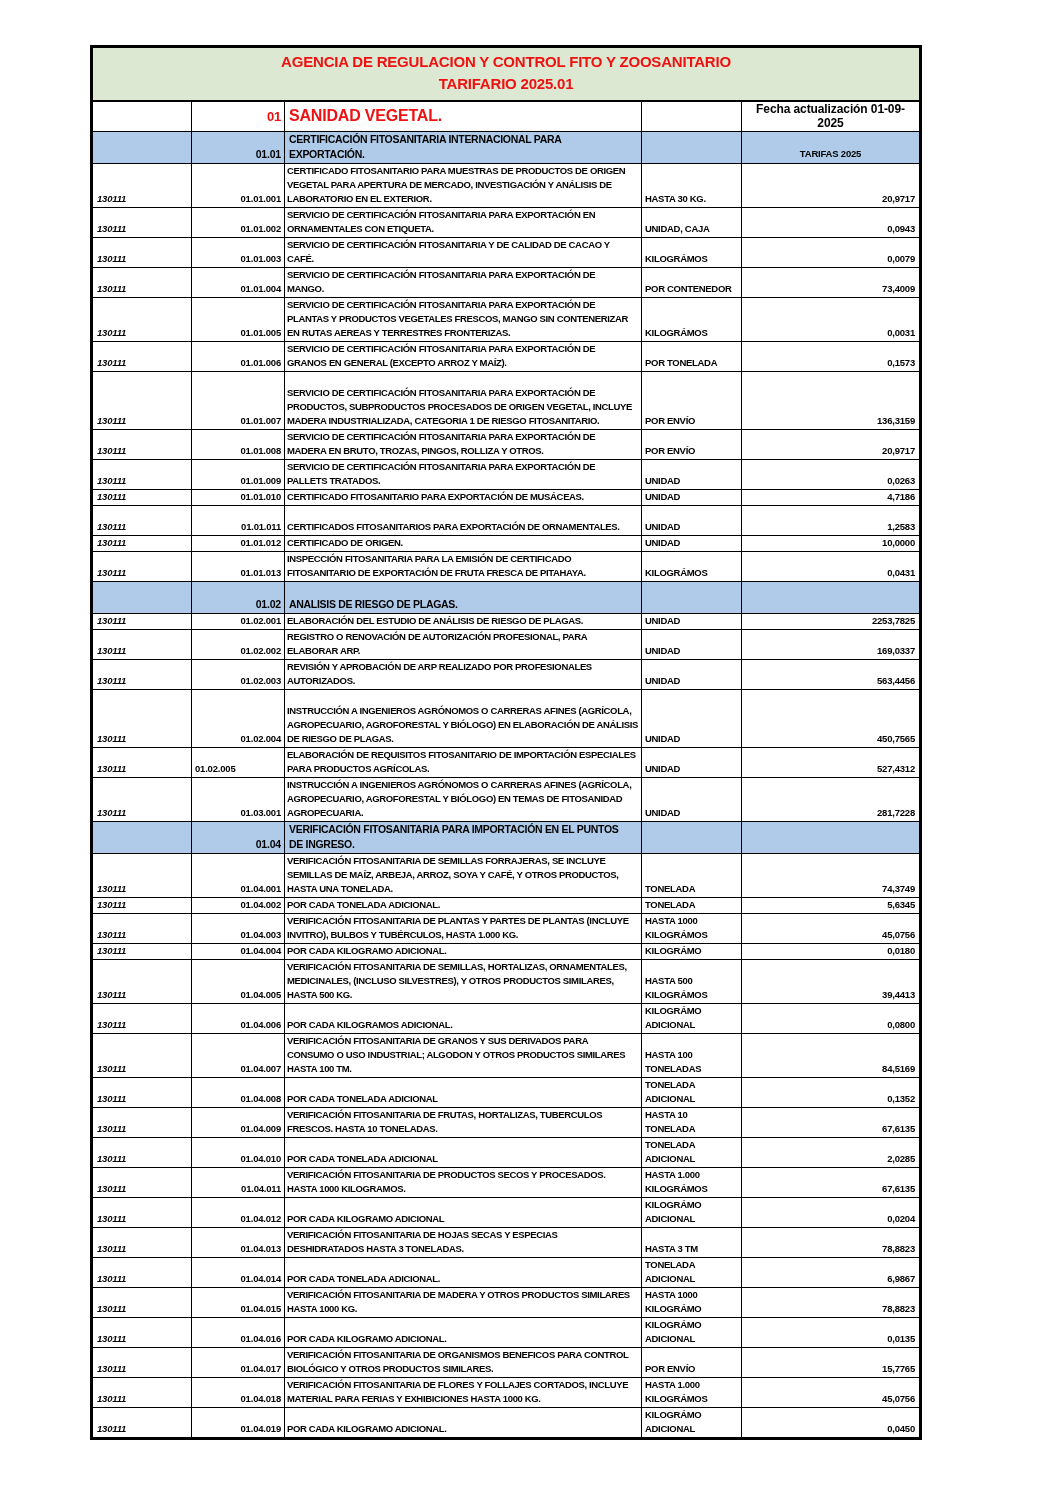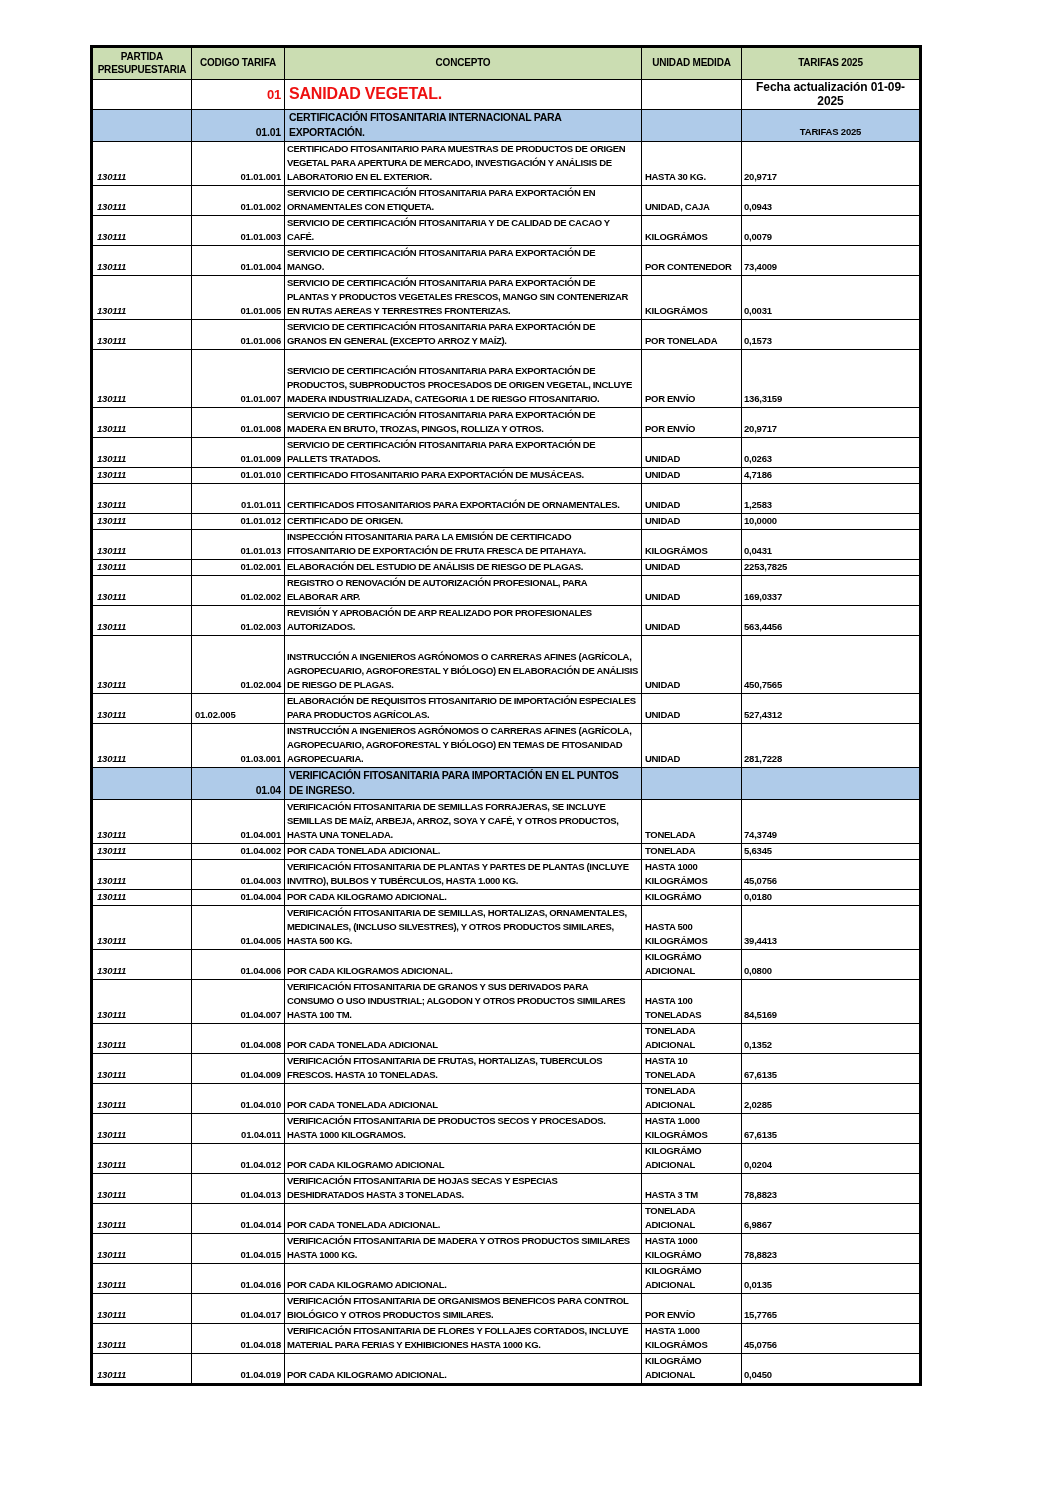--- a/index.html
+++ b/index.html
@@ -65,43 +65,41 @@
   tr.section td.tariff{text-align:center;font-size:9.5px;}
   
   tr.item td{
     font-size:9.5px;line-height:14px;vertical-align:bottom;
     white-space:pre-line;
   }
   tr.item td.partida{padding-left:4px;font-style:italic;}
   tr.item td.code{text-align:right;padding-right:3px;}
   tr.item td.concept{padding-right:1px;letter-spacing:-0.35px;}
   tr.item td.unit{padding-left:3px;letter-spacing:-0.3px;}
-  tr.item td.tariff{text-align:left;padding-right:4px;}
+  tr.item td.tariff{text-align:right;padding-right:4px;}
 </style>
 </head>
 <body>
 
 <div class="page">
   <div class="sheet">
     <table>
       <colgroup>
         <col class="c-partida">
           <col class="c-codigo">
           <col class="c-concepto">
           <col class="c-unidad">
           <col class="c-tarifa">
       </colgroup>
       <thead>
-        <tr class="head-row">
-          <th>PARTIDA
-PRESUPUESTARIA</th>
-          <th>CODIGO TARIFA</th>
-          <th>CONCEPTO</th>
-          <th>UNIDAD MEDIDA</th>
-          <th>TARIFAS 2025</th>
+        <tr class="title-row">
+          <th colspan="5">
+            <div class="title-line">AGENCIA DE REGULACION Y CONTROL FITO Y ZOOSANITARIO</div>
+            <div class="title-line">TARIFARIO 2025.01</div>
+          </th>
         </tr>
       </thead>
       <tbody>
           <tr class="chapter">
     <td class="partida"></td>
     <td class="code">01</td>
     <td class="concept">SANIDAD VEGETAL.</td>
     <td class="unit"></td>
     <td class="note">Fecha actualización 01-09-2025</td>
   </tr>
@@ -212,20 +210,28 @@
     <td class="tariff">10,0000</td>
   </tr>
           <tr class="item">
     <td class="partida">130111</td>
     <td class="code">01.01.013</td>
     <td class="concept">INSPECCIÓN FITOSANITARIA PARA LA EMISIÓN DE CERTIFICADO
 FITOSANITARIO DE EXPORTACIÓN DE FRUTA FRESCA DE PITAHAYA.</td>
     <td class="unit">KILOGRÁMOS</td>
     <td class="tariff">0,0431</td>
   </tr>
+          <tr class="section">
+    <td class="partida"></td>
+    <td class="code">01.02</td>
+    <td class="concept">
+ANALISIS DE RIESGO DE PLAGAS.</td>
+    <td class="unit"></td>
+    <td class="tariff"></td>
+  </tr>
           <tr class="item">
     <td class="partida">130111</td>
     <td class="code">01.02.001</td>
     <td class="concept">ELABORACIÓN DEL ESTUDIO DE ANÁLISIS DE RIESGO DE PLAGAS.</td>
     <td class="unit">UNIDAD</td>
     <td class="tariff">2253,7825</td>
   </tr>
           <tr class="item">
     <td class="partida">130111</td>
     <td class="code">01.02.002</td>

